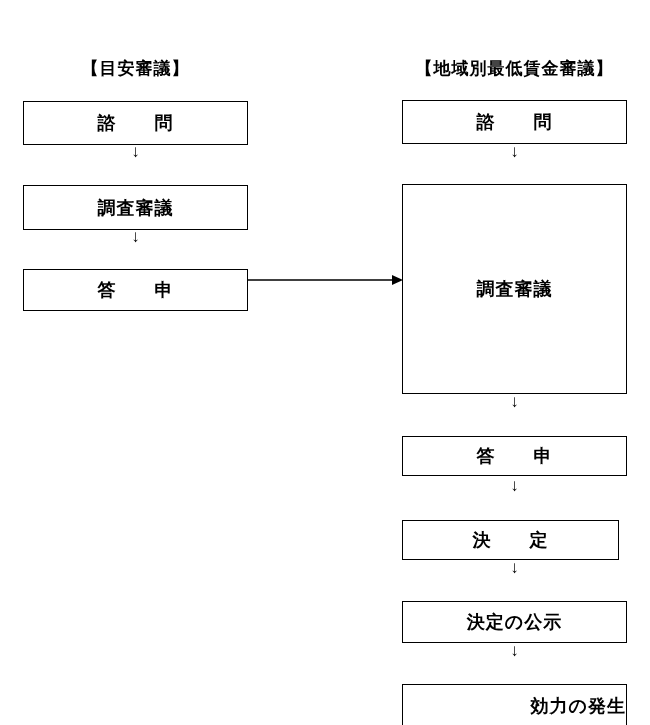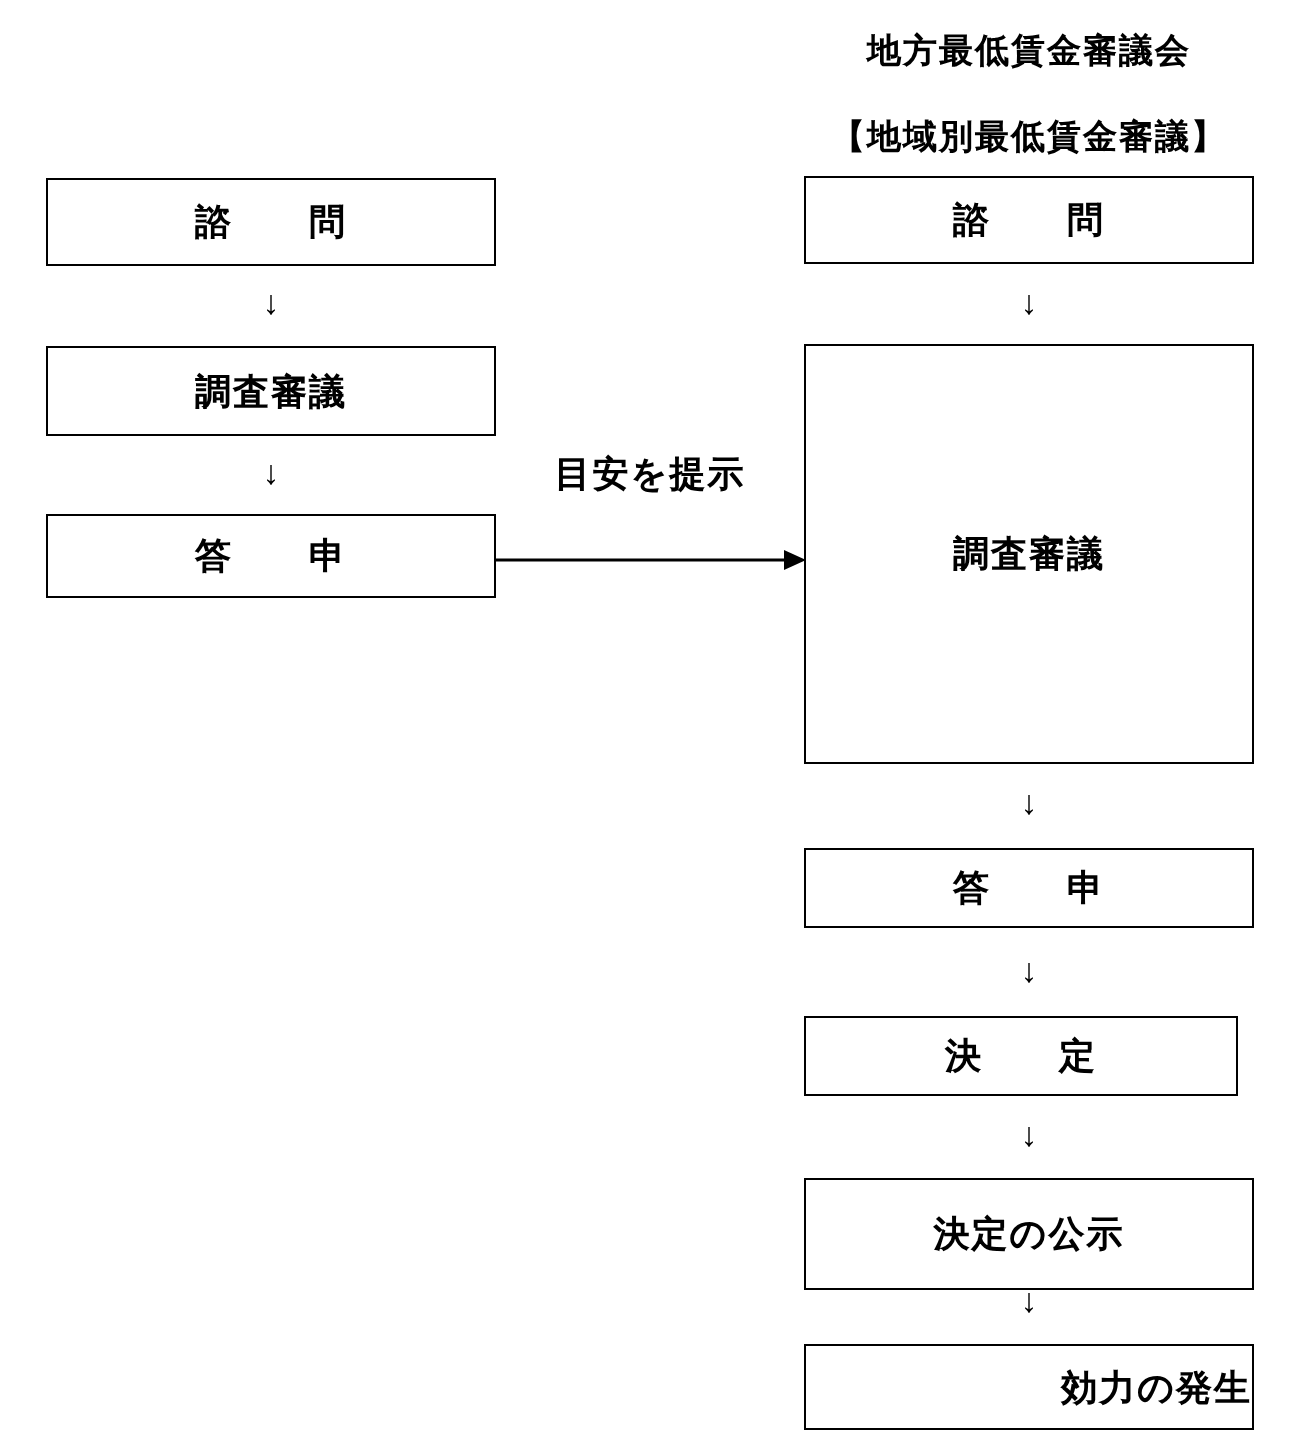--- a/index.html
+++ b/index.html
@@ -30,20 +30,21 @@
     white-space: nowrap;
   }
   .box {
     position: absolute;
     border: 1.5px solid var(--line);
     background: var(--bg);
     display: flex;
     align-items: center;
     justify-content: center;
     box-sizing: border-box;
+    margin-top: 12px;
   }
   .box-label {
     font-size: 18px;
     font-weight: 600;
     letter-spacing: 1px;
     white-space: pre;
     text-align: center;
   }
   .down-arrow {
     position: absolute;
@@ -63,41 +64,40 @@
     font-weight: 600;
     letter-spacing: 1px;
     white-space: nowrap;
   }
 </style>
 </head>
 <body>
 
 <div class="canvas">
 
+  <div class="col-title" style="left:23px; top:57px; width:225px;">【目安審議】</div>
 
-  <div class="col-title" style="left:402px; top:14px; width:225px;">地方最低賃金審議会</div>
   <div class="col-title" style="left:402px; top:57px; width:225px;">【地域別最低賃金審議】</div>
 
   <div class="box" style="left:23px; top:89px; width:225px; height:44px;">
     <span class="box-label">諮　　問</span>
   </div>
 
   <div class="down-arrow" style="left:23px; top:142px; width:225px;">↓</div>
 
   <div class="box" style="left:23px; top:173px; width:225px; height:45px;">
     <span class="box-label">調査審議</span>
   </div>
 
   <div class="down-arrow" style="left:23px; top:227px; width:225px;">↓</div>
 
   <div class="box" style="left:23px; top:257px; width:225px; height:42px;">
     <span class="box-label">答　　申</span>
   </div>
 
-  <div class="connector-label" style="left:248px; top:225px; width:154px;">目安を提示</div>
 
   <svg class="connector-svg" style="left:248px; top:270px;" width="156" height="20" viewBox="0 0 156 20">
     <line x1="0" y1="10" x2="146" y2="10" stroke="#000000" stroke-width="1.5"></line>
     <polygon points="155,10 144,5 144,15" fill="#000000"></polygon>
   </svg>
 
   <div class="box" style="left:402px; top:88px; width:225px; height:44px;">
     <span class="box-label">諮　　問</span>
   </div>
 
@@ -114,21 +114,21 @@
   </div>
 
   <div class="down-arrow" style="left:402px; top:476px; width:225px;">↓</div>
 
   <div class="box" style="left:402px; top:508px; width:217px; height:40px;">
     <span class="box-label">決　　定</span>
   </div>
 
   <div class="down-arrow" style="left:402px; top:558px; width:225px;">↓</div>
 
-  <div class="box" style="left:402px; top:589px; width:225px; height:56px;">
+  <div class="box" style="left:402px; top:589px; width:225px; height:42px;">
     <span class="box-label">決定の公示</span>
   </div>
 
   <div class="down-arrow" style="left:402px; top:641px; width:225px;">↓</div>
 
   <div class="box" style="left:402px; top:672px; width:225px; height:43px;justify-content:flex-end;">
     <span class="box-label">効力の発生</span>
   </div>
 
 </div>

